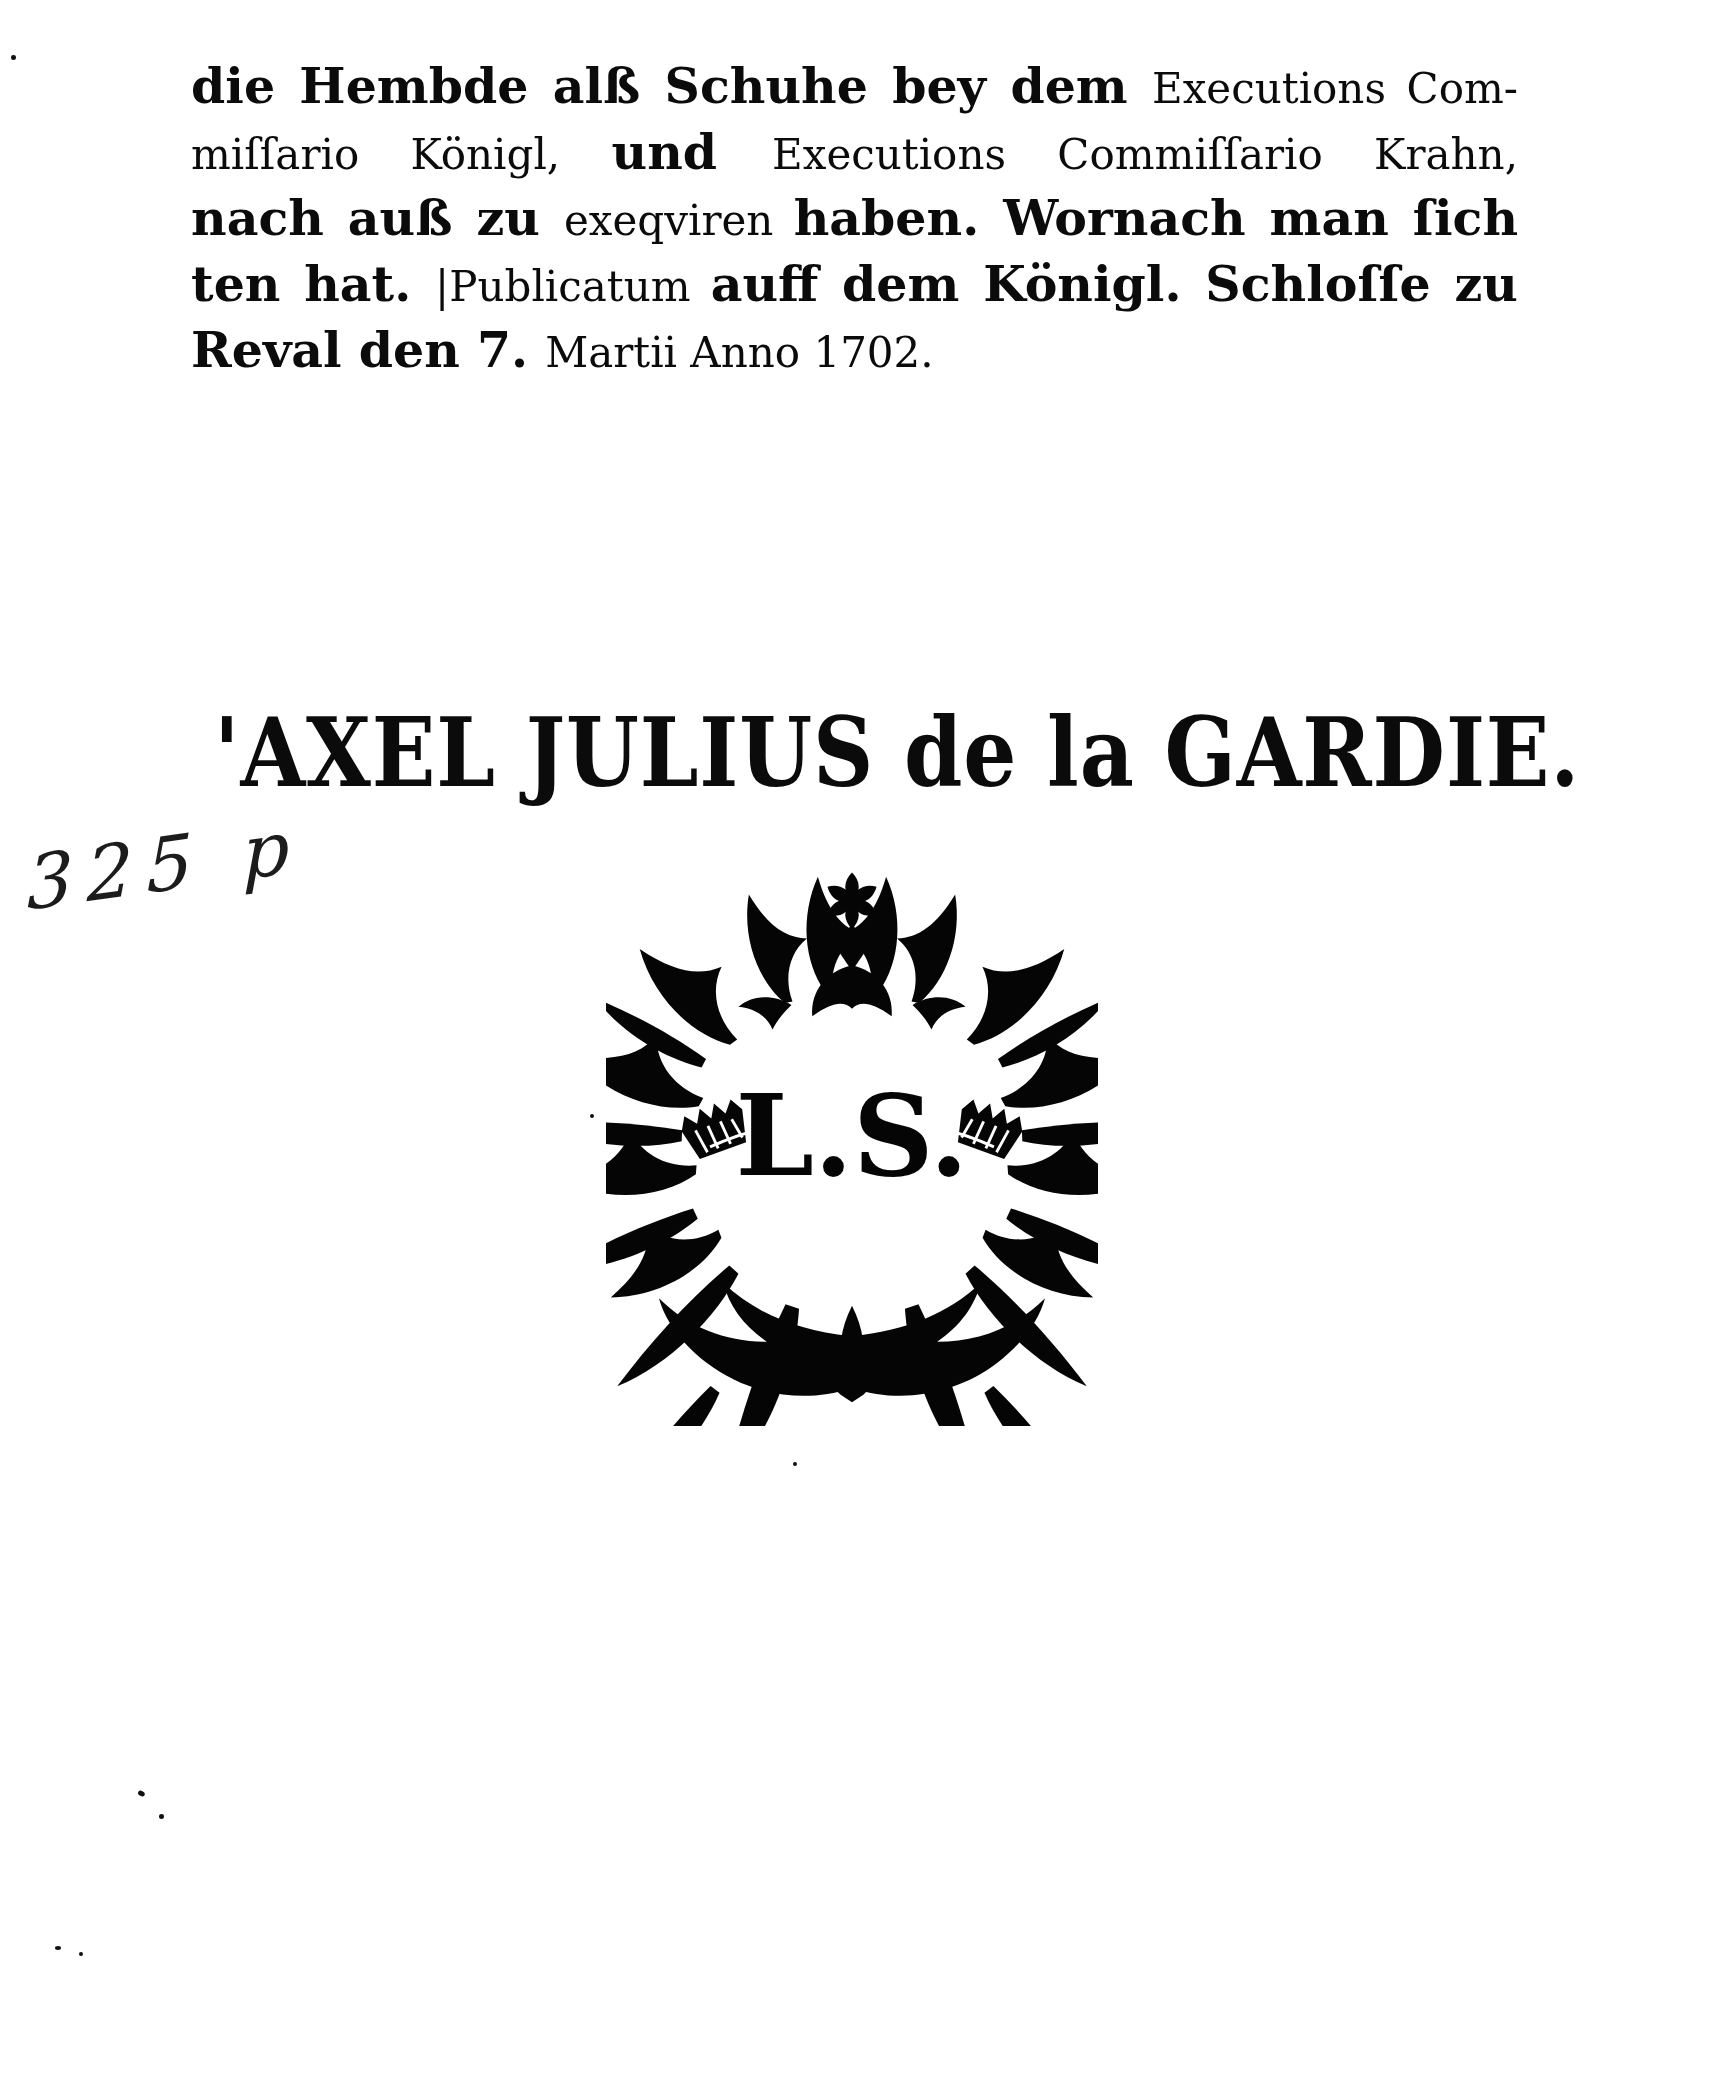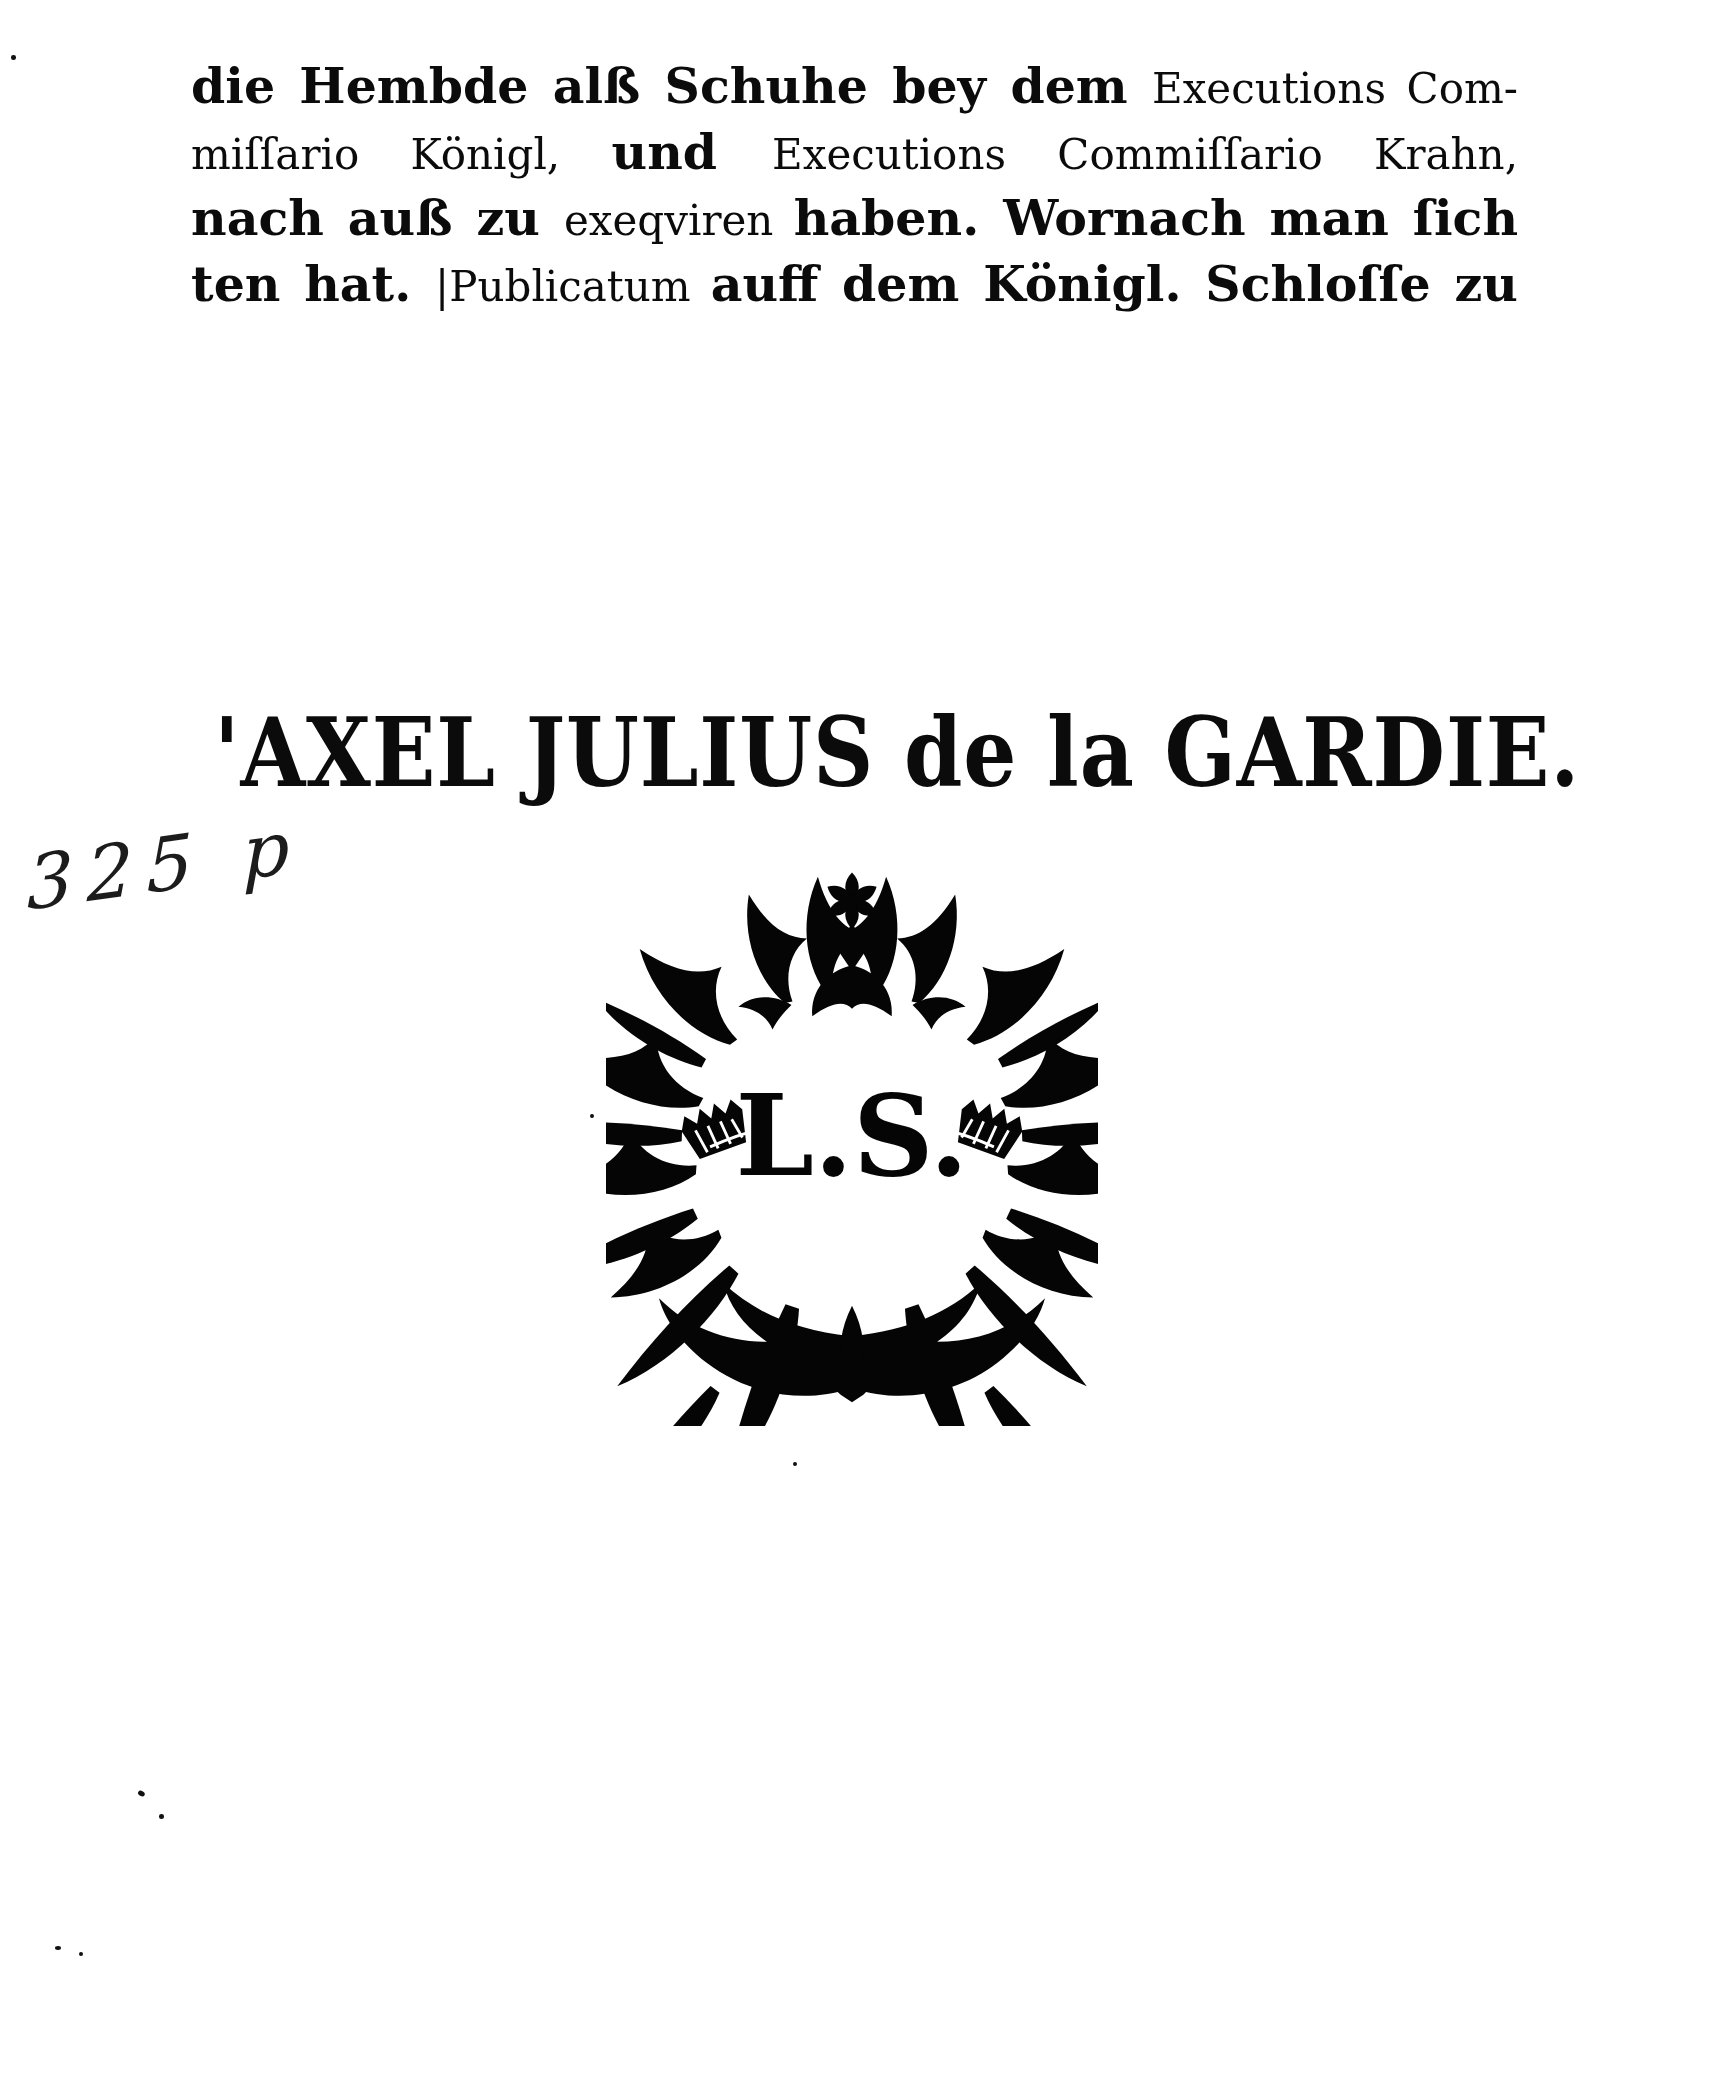--- a/index.html
+++ b/index.html
@@ -60,20 +60,23 @@
       <span class="f">die Hembde alß Schuhe bey dem </span><span class="r">Executions Com-</span>
     </div>
     <div class="line">
       <span class="r">miſſario Königl, </span><span class="f">und </span><span class="r">Executions Commiſſario Krahn,</span>
     </div>
     <div class="line">
       <span class="f">nach auß zu </span><span class="r">exeqviren </span><span class="f">haben.  Wornach man ſich</span>
     </div>
     <div class="line">
       <span class="f">ten hat.  </span><span class="r">|Publicatum </span><span class="f">auff dem Königl. Schloſſe zu</span>
+    </div>
+    <div class="line short">
+      <span class="f">Reval den 7. </span><span class="r">Martii Anno 1702.</span>
     </div>
   </div>
 
   <div class="title">'AXEL JULIUS de la GARDIE.</div>
 
   <div class="handwritten">325 p</div>
 
   <svg class="seal" viewBox="0 0 520 595" xmlns="http://www.w3.org/2000/svg">
     <defs>
       <path id="blade" d="M0,0 C-16,-34 -12,-82 14,-120 C18,-82 30,-62 50,-52 C26,-46 10,-24 8,2 Z"></path>

